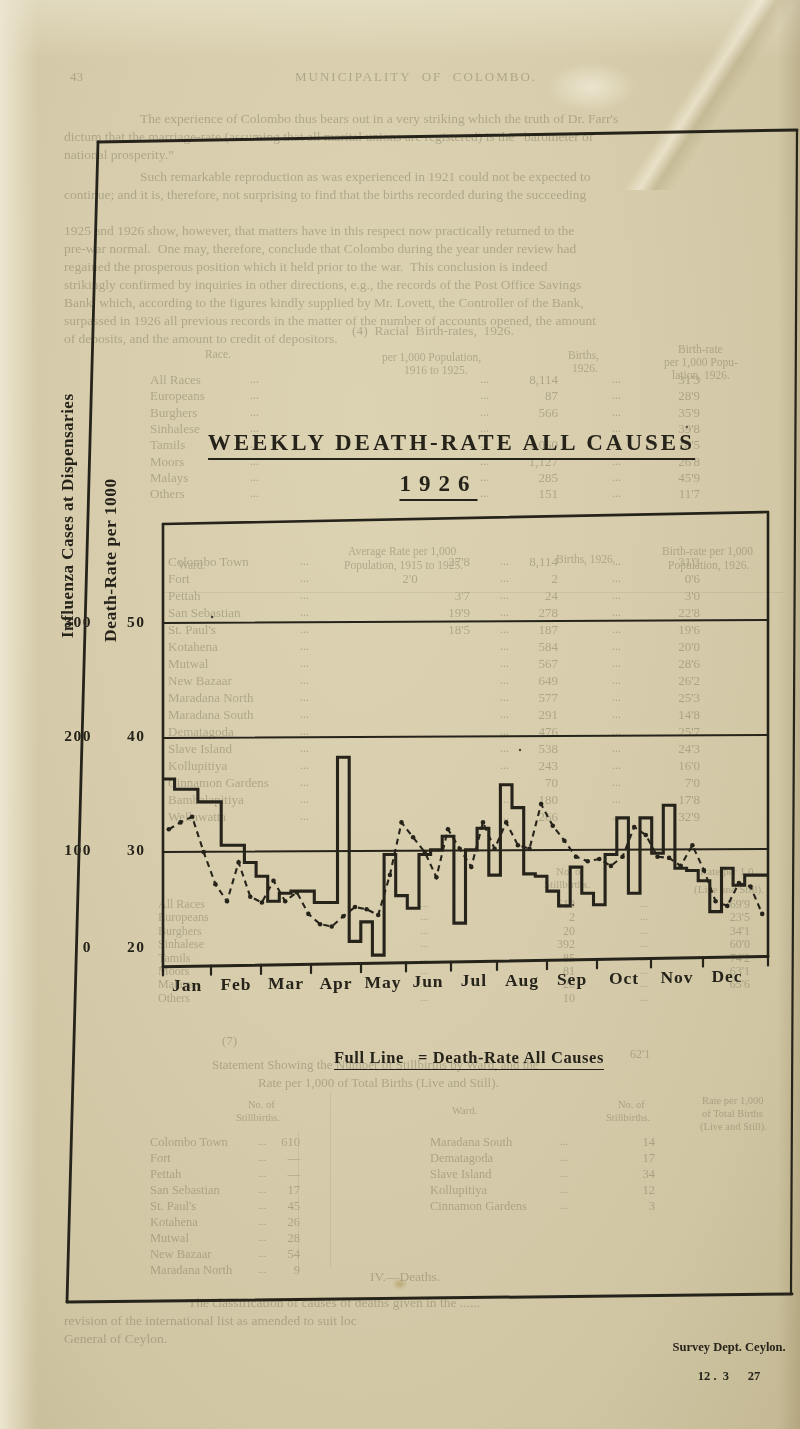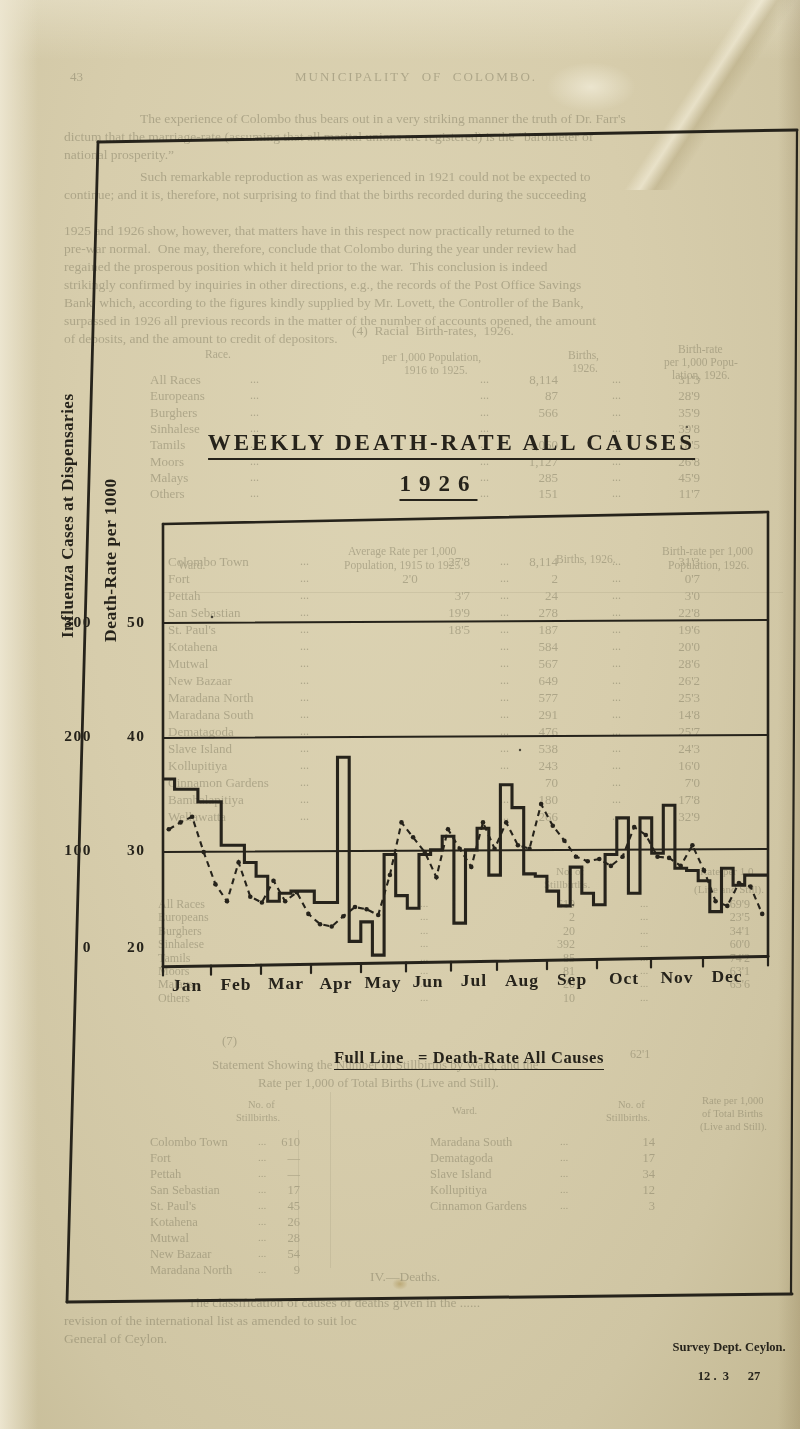--- a/index.html
+++ b/index.html
@@ -33,21 +33,21 @@
 <body>
 
 <div id="page">
   <div class="crease"></div>
   <div class="stain" style="left:392px;top:1278px;width:16px;height:12px;background:radial-gradient(rgba(150,118,40,.38),rgba(150,118,40,0) 70%);"></div>
   <div class="stain" style="left:546px;top:62px;width:90px;height:50px;background:radial-gradient(rgba(255,252,240,.5),rgba(255,252,240,0) 70%);"></div>
 
   <div id="bleed">
       <span style="left: 70px; top: 70px; font-size: 13px;">43</span>
       <span style="left: 295px; top: 70px; font-size: 13px; letter-spacing: 2px;">MUNICIPALITY  OF  COLOMBO.</span>
-      <span style="left: 140px; top: 112px; font-size: 13.5px;">The experience of Colombo thus bears out in a very striking manner the truth of Dr. Farr's</span>
+      <span style="left: 140px; top: 112px; font-size: 13.5px;">The experience of Colombo thus bears out in a very striking which the truth of Dr. Farr's</span>
       <span style="left: 64px; top: 130px; font-size: 13.5px;">dictum that the marriage-rate (assuming that all marital unions are registered) is the “barometer of</span>
       <span style="left: 64px; top: 148px; font-size: 13.5px;">national prosperity.”</span>
       <span style="left: 140px; top: 170px; font-size: 13.5px;">Such remarkable reproduction as was experienced in 1921 could not be expected to</span>
       <span style="left: 64px; top: 188px; font-size: 13.5px;">continue; and it is, therefore, not surprising to find that the births recorded during the succeeding</span>
       <span style="left: 64px; top: 224px; font-size: 13.5px;">1925 and 1926 show, however, that matters have in this respect now practically returned to the</span>
       <span style="left: 64px; top: 242px; font-size: 13.5px;">pre-war normal.  One may, therefore, conclude that Colombo during the year under review had</span>
       <span style="left: 64px; top: 260px; font-size: 13.5px;">regained the prosperous position which it held prior to the war.  This conclusion is indeed</span>
       <span style="left: 64px; top: 278px; font-size: 13.5px;">strikingly confirmed by inquiries in other directions, e.g., the records of the Post Office Savings</span>
       <span style="left: 64px; top: 296px; font-size: 13.5px;">Bank, which, according to the figures kindly supplied by Mr. Lovett, the Controller of the Bank,</span>
       <span style="left: 64px; top: 314px; font-size: 13.5px;">surpassed in 1926 all previous records in the matter of the number of accounts opened, the amount</span>
@@ -120,21 +120,21 @@
       <span style="left: 500px; top: 555px; font-size: 12px;">...</span>
       <span style="left: 438px; top: 555px; font-size: 13px; width: 120px; text-align: right;">8,114</span>
       <span style="left: 612px; top: 555px; font-size: 12px;">...</span>
       <span style="left: 580px; top: 555px; font-size: 13px; width: 120px; text-align: right;">31'3</span>
       <span style="left: 168px; top: 572px; font-size: 13px;">Fort</span>
       <span style="left: 300px; top: 572px; font-size: 12px;">...</span>
       <span style="left: 350px; top: 572px; font-size: 13px; width: 120px; text-align: center;">2'0</span>
       <span style="left: 500px; top: 572px; font-size: 12px;">...</span>
       <span style="left: 438px; top: 572px; font-size: 13px; width: 120px; text-align: right;">2</span>
       <span style="left: 612px; top: 572px; font-size: 12px;">...</span>
-      <span style="left: 580px; top: 572px; font-size: 13px; width: 120px; text-align: right;">0'7</span>
+      <span style="left: 580px; top: 572px; font-size: 13px; width: 120px; text-align: right;">0'6</span>
       <span style="left: 168px; top: 589px; font-size: 13px;">Pettah</span>
       <span style="left: 300px; top: 589px; font-size: 12px;">...</span>
       <span style="left: 350px; top: 589px; font-size: 13px; width: 120px; text-align: right;">3'7</span>
       <span style="left: 500px; top: 589px; font-size: 12px;">...</span>
       <span style="left: 438px; top: 589px; font-size: 13px; width: 120px; text-align: right;">24</span>
       <span style="left: 612px; top: 589px; font-size: 12px;">...</span>
       <span style="left: 580px; top: 589px; font-size: 13px; width: 120px; text-align: right;">3'0</span>
       <span style="left: 168px; top: 606px; font-size: 13px;">San Sebastian</span>
       <span style="left: 300px; top: 606px; font-size: 12px;">...</span>
       <span style="left: 350px; top: 606px; font-size: 13px; width: 120px; text-align: right;">19'9</span>

